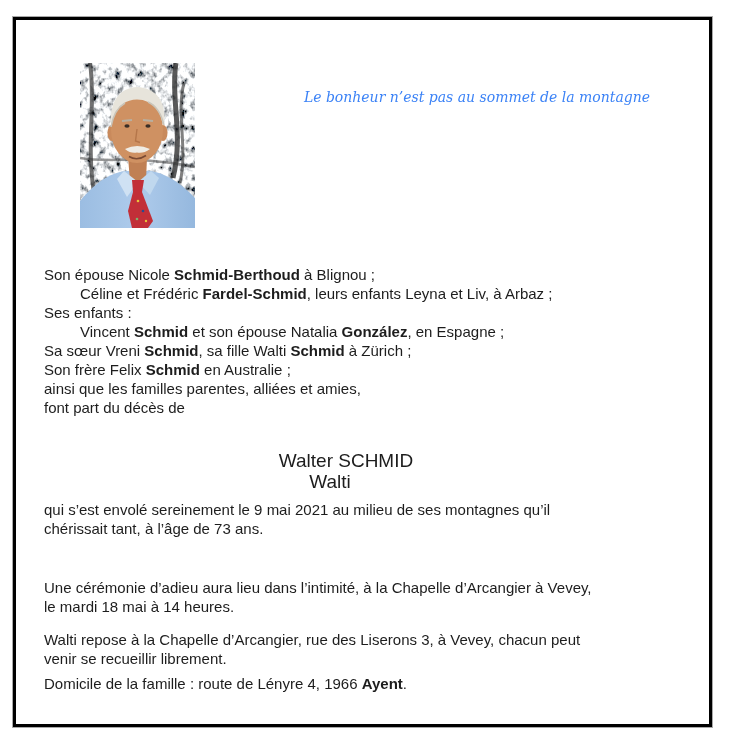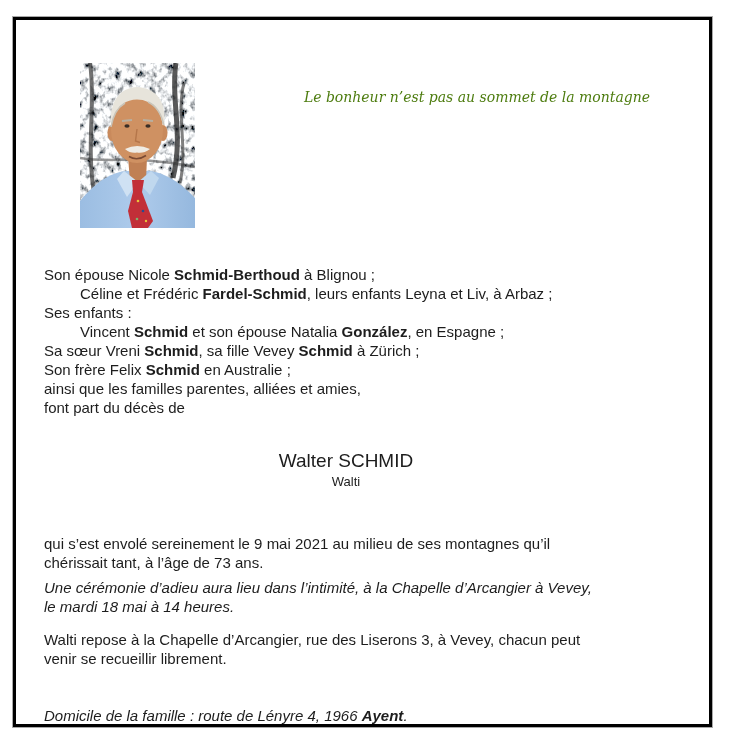--- a/index.html
+++ b/index.html
@@ -29,21 +29,21 @@
   .photo svg { display: block; }
   .quote {
     position: absolute;
     left: 234px; top: 67px;
     width: 400px;
     text-align: right;
     font-family: "DejaVu Serif", "Liberation Serif", serif;
     font-style: italic;
     font-size: 14px;
     line-height: 20px;
-    color: #4d7c0f;
+    color: #3b82f6;
   }
   .quote .q-line { white-space: nowrap; }
   .announcement {
     position: absolute;
     left: 28px; top: 245px;
     width: 604px;
     font-size: 15px;
     line-height: 19px;
   }
   .text-line { white-space: nowrap; }
@@ -53,37 +53,37 @@
     position: absolute;
     left: 28px; top: 430px;
     width: 604px;
     text-align: center;
     font-size: 19px;
     font-weight: normal;
     line-height: 21px;
   }
   .deceased-nickname {
     position: absolute;
-    left: 28px; top: 452px;
+    left: 12px; top: 452px;
     width: 604px;
     text-align: center;
-    font-size: 13px;
+    font-size: 19px;
     line-height: 19px;
   }
   .paragraph {
     position: absolute;
     left: 28px;
     width: 604px;
     font-size: 15px;
     line-height: 19px;
   }
-  .p1 { top: 514px; }
-  .p2 { top: 558px; font-style: italic; }
+  .p1 { top: 480px; }
+  .p2 { top: 558px; }
   .p3 { top: 610px; }
-  .p4 { top: 686px; font-style: italic; }
+  .p4 { top: 654px; }
 </style>
 </head>
 <body>
 
 <div class="frame">
 
   <div class="photo">
     <svg viewBox="0 0 115 165" width="115" height="165">
       <defs>
         <filter id="foliage" x="0" y="0" width="100%" height="100%">
@@ -129,21 +129,21 @@
 
   <div class="quote">
     <div class="q-line">Le bonheur n’est pas au sommet de la montagne</div>
   </div>
 
   <div class="announcement">
       <div class="text-line"><span>Son épouse Nicole </span><span class="bold">Schmid-Berthoud</span><span> à Blignou ;</span></div>
       <div class="text-line indented"><span>Céline et Frédéric </span><span class="bold">Fardel-Schmid</span><span>, leurs enfants Leyna et Liv, à Arbaz ;</span></div>
       <div class="text-line"><span>Ses enfants :</span></div>
       <div class="text-line indented"><span>Vincent </span><span class="bold">Schmid</span><span> et son épouse Natalia </span><span class="bold">González</span><span>, en Espagne ;</span></div>
-      <div class="text-line"><span>Sa sœur Vreni </span><span class="bold">Schmid</span><span>, sa fille Vevey </span><span class="bold">Schmid</span><span> à Zürich ;</span></div>
+      <div class="text-line"><span>Sa sœur Vreni </span><span class="bold">Schmid</span><span>, sa fille Walti </span><span class="bold">Schmid</span><span> à Zürich ;</span></div>
       <div class="text-line"><span>Son frère Felix </span><span class="bold">Schmid</span><span> en Australie ;</span></div>
       <div class="text-line"><span>ainsi que les familles parentes, alliées et amies,</span></div>
       <div class="text-line"><span>font part du décès de</span></div>
     </div>
 
   <div class="deceased-name">Walter SCHMID</div>
   <div class="deceased-nickname">Walti</div>
 
   <div class="paragraph p1">
       <div class="text-line"><span>qui s’est envolé sereinement le 9 mai 2021 au milieu de ses montagnes qu’il</span></div>

